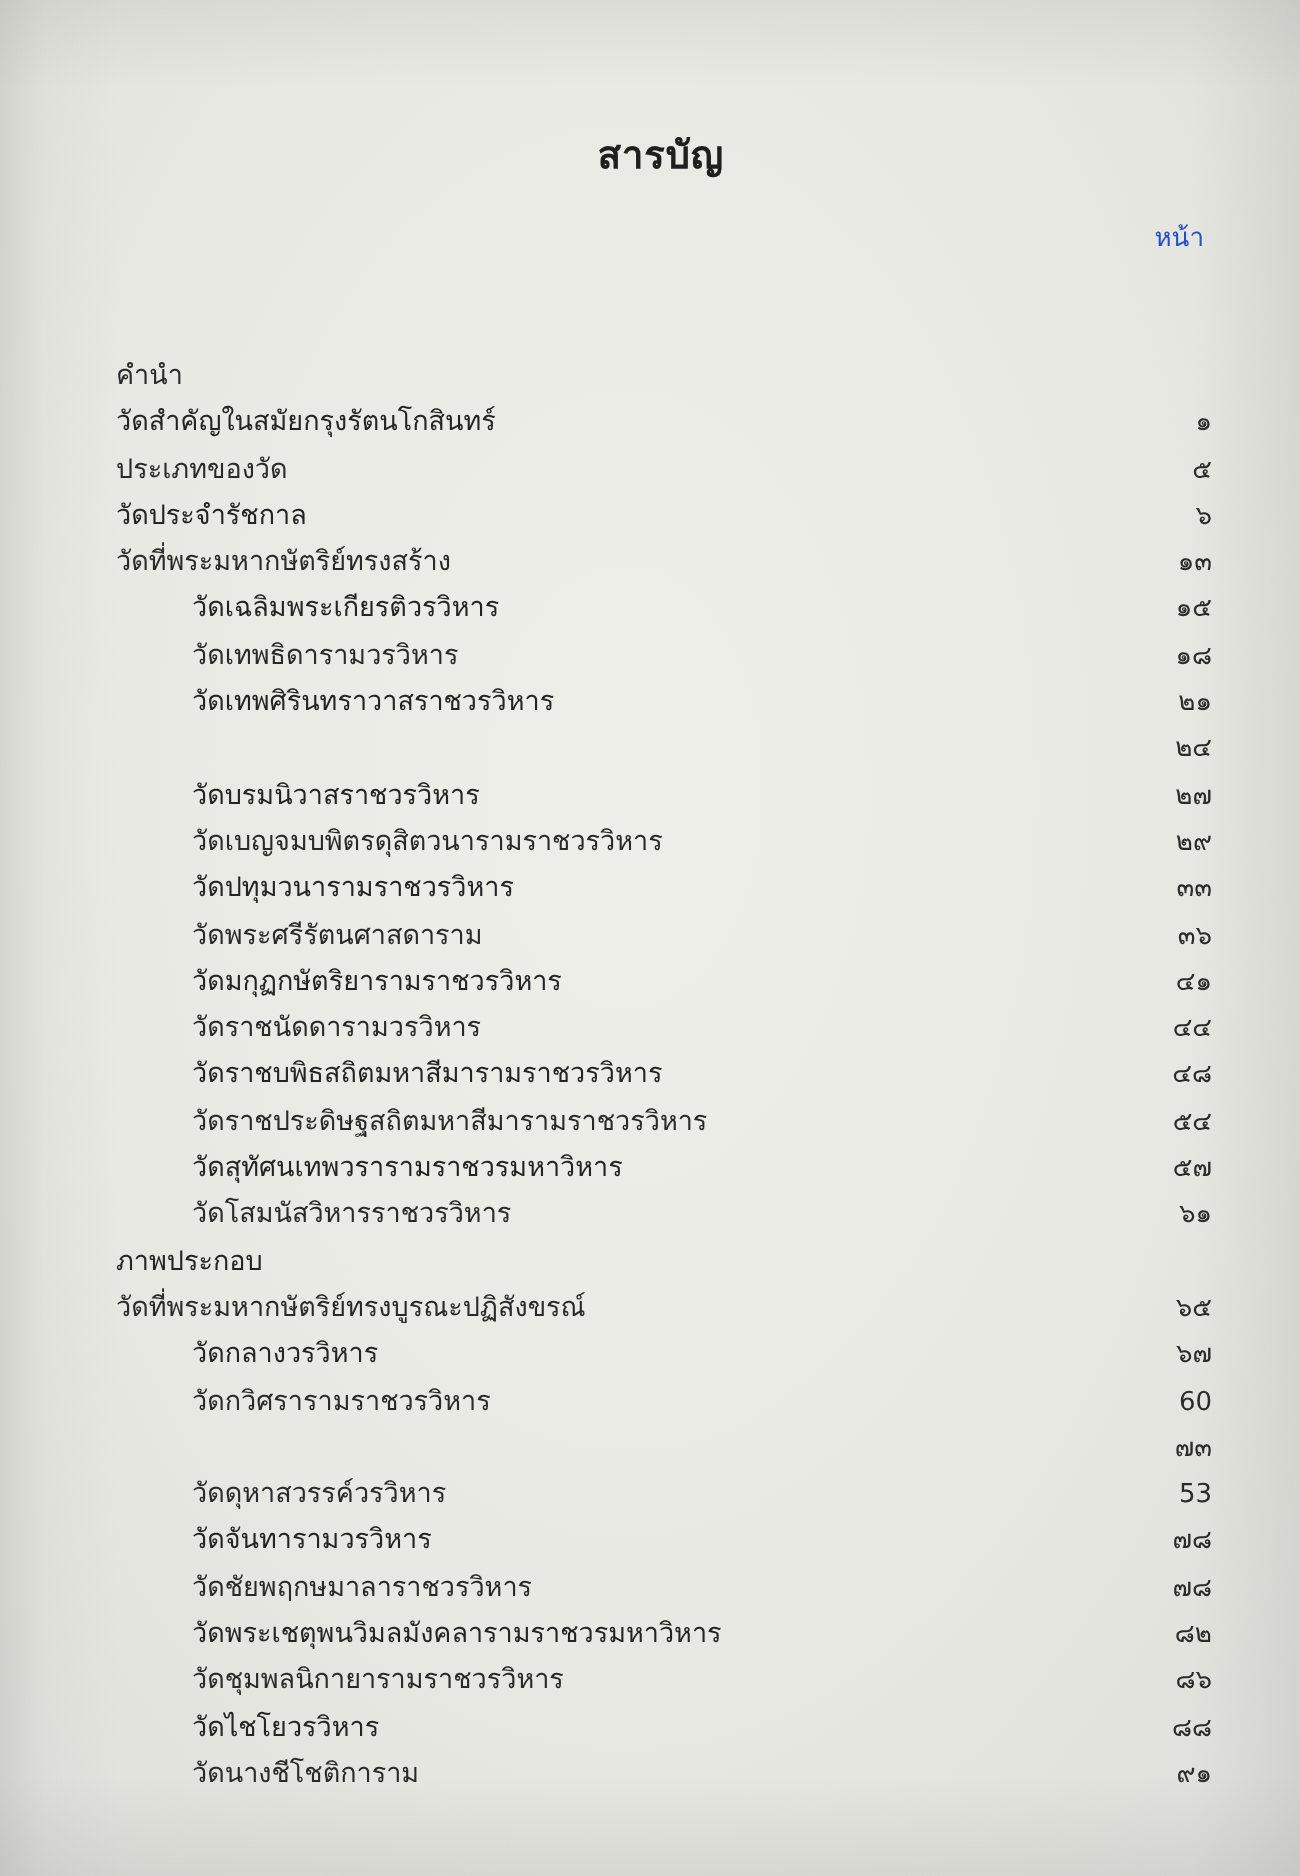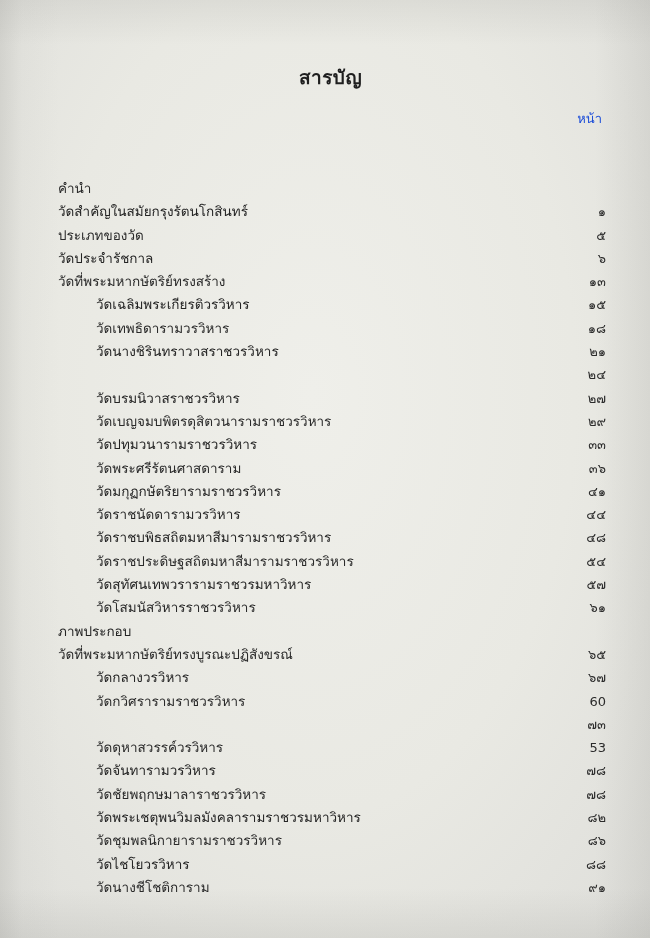--- a/index.html
+++ b/index.html
@@ -102,21 +102,21 @@
   <div class="page-col-head">หน้า</div>
 
   <div class="toc" id="toc">
       <div class="row lvl-0"><span class="label">คำนำ</span><span class="pg"></span></div>
       <div class="row lvl-0"><span class="label">วัดสำคัญในสมัยกรุงรัตนโกสินทร์</span><span class="pg">๑</span></div>
       <div class="row lvl-0"><span class="label">ประเภทของวัด</span><span class="pg">๕</span></div>
       <div class="row lvl-0"><span class="label">วัดประจำรัชกาล</span><span class="pg">๖</span></div>
       <div class="row lvl-0"><span class="label">วัดที่พระมหากษัตริย์ทรงสร้าง</span><span class="pg">๑๓</span></div>
       <div class="row lvl-1"><span class="label">วัดเฉลิมพระเกียรติวรวิหาร</span><span class="pg">๑๕</span></div>
       <div class="row lvl-1"><span class="label">วัดเทพธิดารามวรวิหาร</span><span class="pg">๑๘</span></div>
-      <div class="row lvl-1"><span class="label">วัดนางชิรินทราวาสราชวรวิหาร</span><span class="pg">๒๑</span></div>
+      <div class="row lvl-1"><span class="label">วัดเทพศิรินทราวาสราชวรวิหาร</span><span class="pg">๒๑</span></div>
       <div class="row lvl-1"><span class="pg">๒๔</span></div>
       <div class="row lvl-1"><span class="label">วัดบรมนิวาสราชวรวิหาร</span><span class="pg">๒๗</span></div>
       <div class="row lvl-1"><span class="label">วัดเบญจมบพิตรดุสิตวนารามราชวรวิหาร</span><span class="pg">๒๙</span></div>
       <div class="row lvl-1"><span class="label">วัดปทุมวนารามราชวรวิหาร</span><span class="pg">๓๓</span></div>
       <div class="row lvl-1"><span class="label">วัดพระศรีรัตนศาสดาราม</span><span class="pg">๓๖</span></div>
       <div class="row lvl-1"><span class="label">วัดมกุฏกษัตริยารามราชวรวิหาร</span><span class="pg">๔๑</span></div>
       <div class="row lvl-1"><span class="label">วัดราชนัดดารามวรวิหาร</span><span class="pg">๔๔</span></div>
       <div class="row lvl-1"><span class="label">วัดราชบพิธสถิตมหาสีมารามราชวรวิหาร</span><span class="pg">๔๘</span></div>
       <div class="row lvl-1"><span class="label">วัดราชประดิษฐสถิตมหาสีมารามราชวรวิหาร</span><span class="pg">๕๔</span></div>
       <div class="row lvl-1"><span class="label">วัดสุทัศนเทพวรารามราชวรมหาวิหาร</span><span class="pg">๕๗</span></div>

